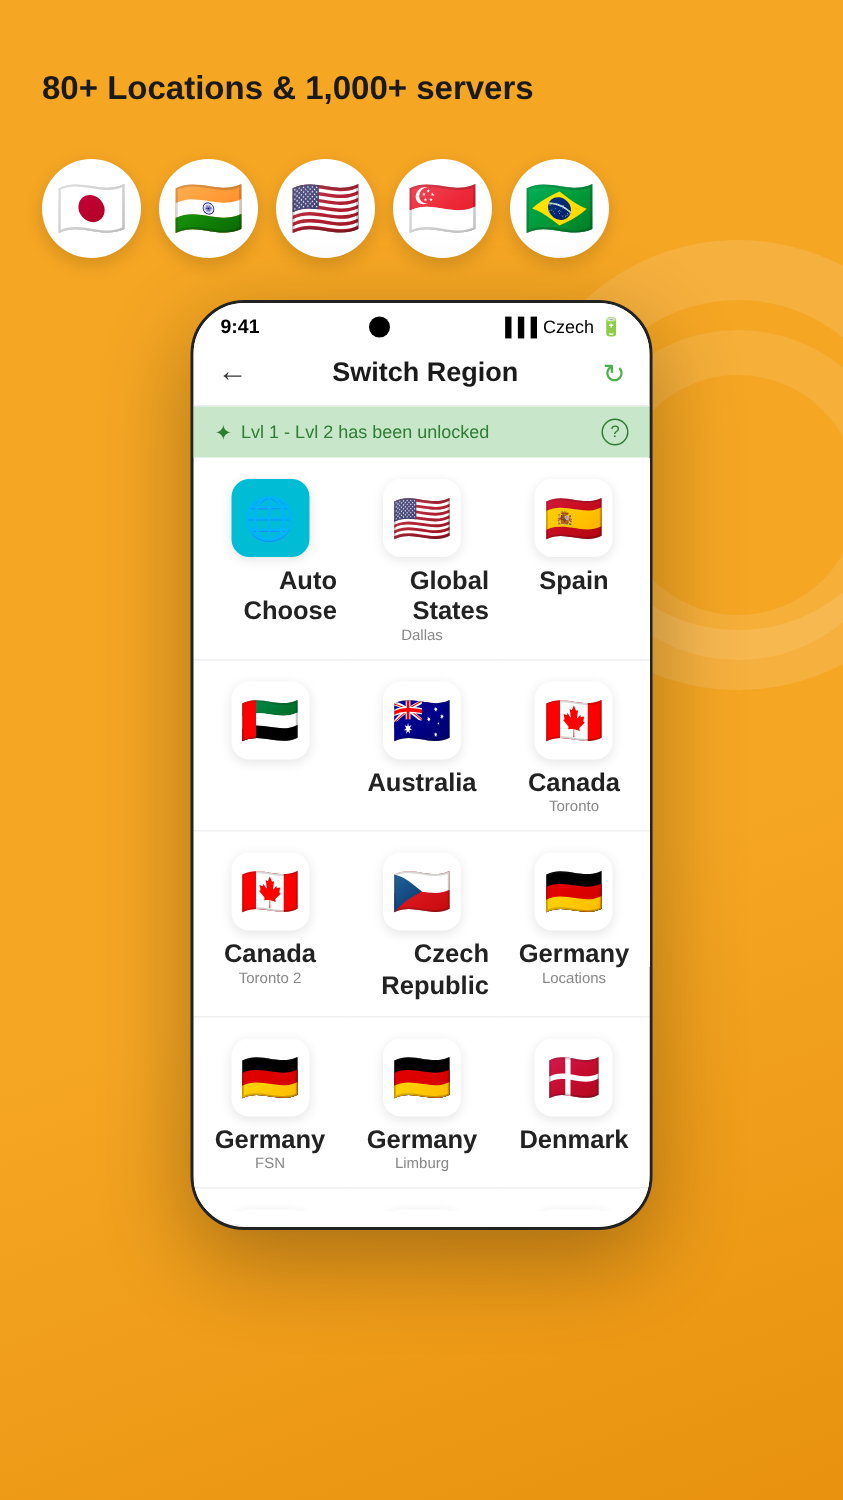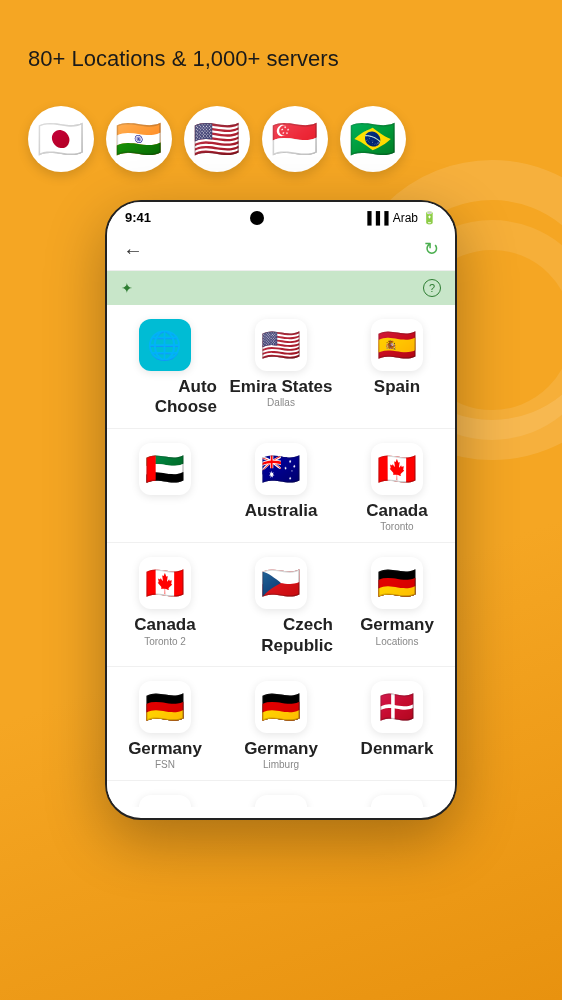--- a/index.html
+++ b/index.html
@@ -37,21 +37,21 @@
       color: #1a1a1a;
     }
     .header-section h1 {
       font-size: 42px;
       font-weight: 900;
       line-height: 1.1;
       color: #1a1a1a;
     }
     .header-section h2 {
       font-size: 22px;
-      font-weight: 400;
+      font-weight: 700;
       margin-top: 10px;
       color: #1a1a1a;
     }
 
     .flags-row {
       display: flex;
       gap: 12px;
       padding: 18px 28px 20px;
       align-items: center;
     }
@@ -68,21 +68,21 @@
       box-shadow: 0 4px 12px rgba(0,0,0,0.15);
     }
 
     
     .phone-wrapper {
       display: flex;
       justify-content: center;
       margin-top: 8px;
     }
     .phone {
-      width: 352px;
+      width: 308px;
       height: 620px;
       background: #fff;
       border-radius: 36px;
       box-shadow: 0 20px 60px rgba(0,0,0,0.3);
       overflow: hidden;
       position: relative;
       border: 2px solid #222;
     }
 
     
@@ -245,47 +245,49 @@
 </div>
 
 <div class="phone-wrapper">
   <div class="phone">
 
     <div class="status-bar">
       <span class="status-time">9:41</span>
       <div class="camera-notch"></div>
       <div class="status-icons">
         <span>▐▐▐</span>
-        <span>Arab</span>
+        <span>Czech</span>
         <span>🔋</span>
       </div>
     </div>
 
     <div class="nav-bar">
       <span class="nav-back">←</span>
+      <span class="nav-title">Switch Region</span>
       <span class="nav-refresh">↻</span>
     </div>
 
     <div class="unlock-banner">
       <div class="unlock-text">
         <span class="unlock-icon">✦</span>
+        <span>Lvl 1 - Lvl 2 has been unlocked</span>
       </div>
       <div class="unlock-help">?</div>
     </div>
 
     <div class="server-grid">
 
       <div class="server-item">
         <div class="auto-choose-flag">🌐</div>
         <span class="server-name">Auto Choose</span>
       </div>
 
       <div class="server-item">
         <div class="server-flag">🇺🇸</div>
-        <span class="server-name">Emira States</span>
+        <span class="server-name">Global States</span>
         <span class="server-sub">Dallas</span>
       </div>
 
       <div class="server-item">
         <div class="server-flag">🇪🇸</div>
         <span class="server-name">Spain</span>
       </div>
 
       <div class="server-item">
         <div class="server-flag">🇦🇪</div>

